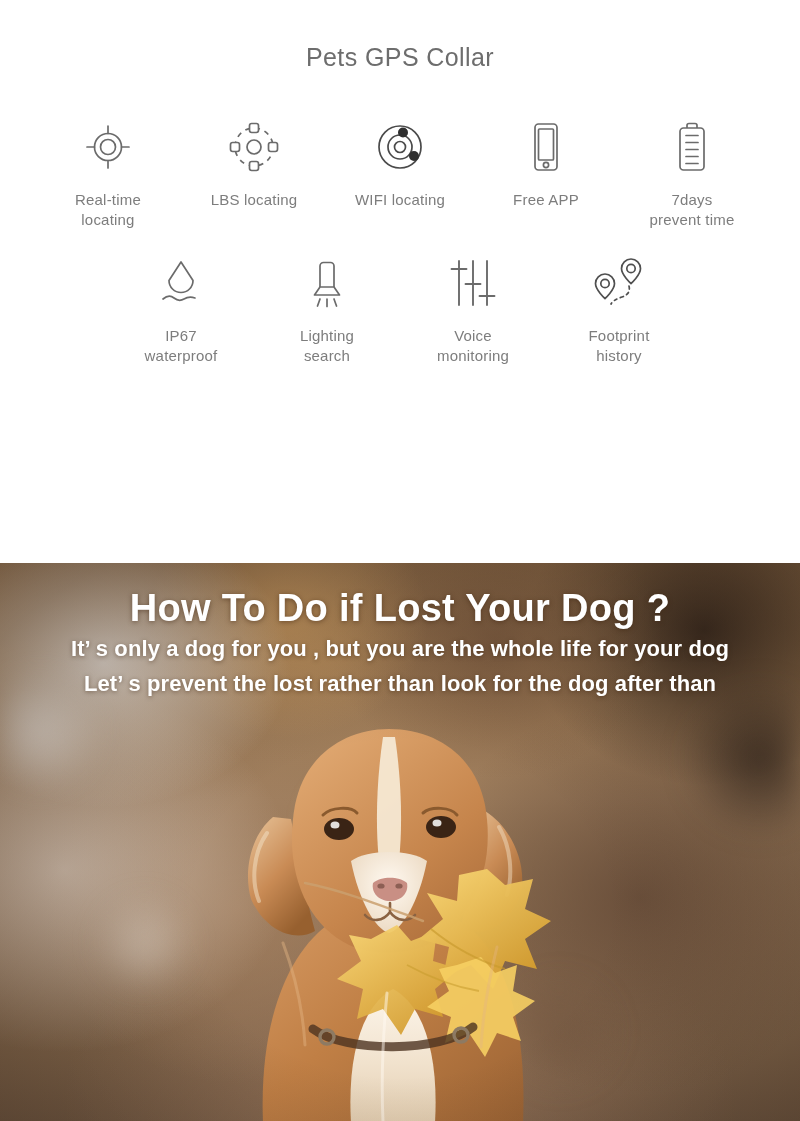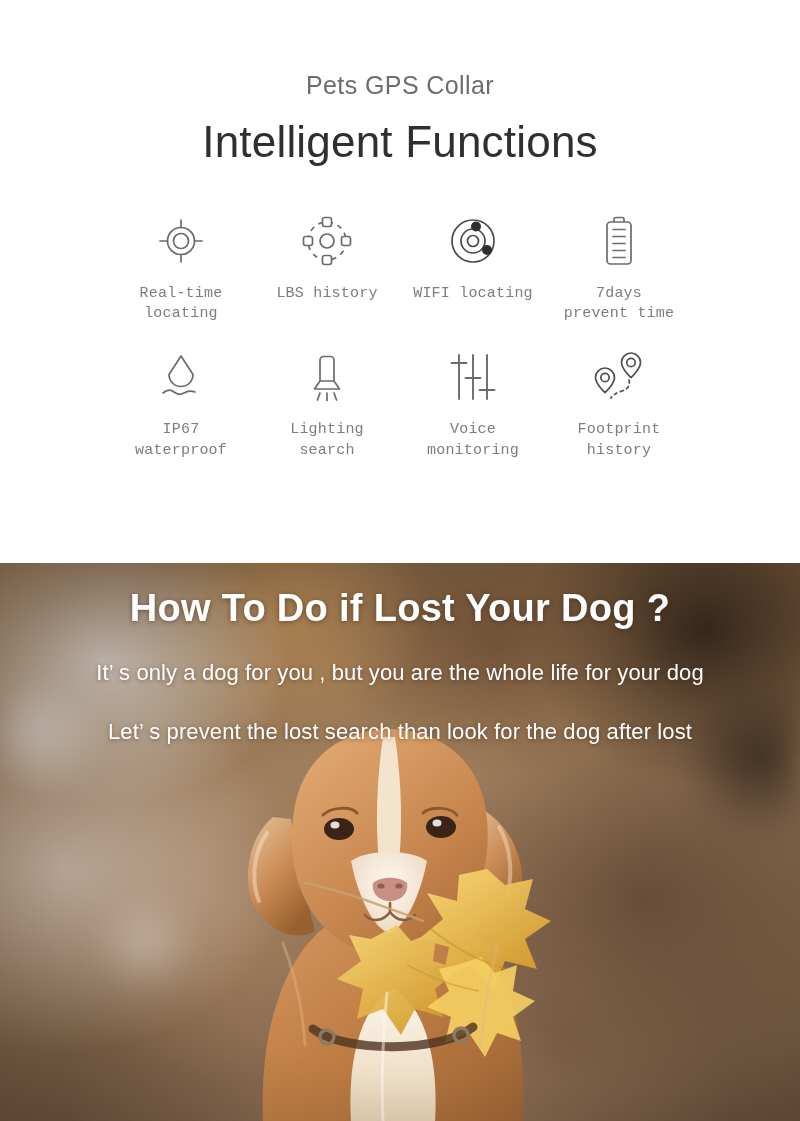--- a/index.html
+++ b/index.html
@@ -10,34 +10,34 @@
     overflow:hidden;
   }
   .page { width:800px; height:1121px; position:relative; }
 
   
   .features-section {
     width:800px; height:563px;
     background:#ffffff;
     position:relative;
   }
-  .heading-block { padding-top:72px; text-align:center; }
+  .heading-block { padding-top:44px; text-align:center; }
   .subtitle {
     font-size:25px; color:#6d6d6d; font-weight:400;
     letter-spacing:.4px; line-height:1.1;
   }
   .title {
     font-size:44px; color:#2f2f2f; font-weight:400;
     letter-spacing:.2px; margin-top:18px; line-height:1.1;
   }
 
   .grid { margin-top:44px; }
   .row {
     display:flex; width:800px;
-    justify-content:center; align-items:flex-start;font-family:Liberation Mono, monospace;
+    justify-content:center; align-items:flex-start;
   }
   .row2 { margin-top:22px; }
   .cell {
     width:146px; display:flex; flex-direction:column;
     align-items:center;
   }
   .icon-wrap {
     height:62px; display:flex; align-items:center; justify-content:center;
   }
   .cell-label {
@@ -84,42 +84,40 @@
     background:radial-gradient(ellipse 520px 420px at 50% 62%, rgba(0,0,0,0) 40%, rgba(40,26,16,.30) 100%);
   }
 
   .banner-text { position:absolute; left:0; top:24px; width:800px; text-align:center; }
   .banner-title {
     font-size:38px; font-weight:700; color:#ffffff;
     letter-spacing:.3px; line-height:1.15;
     text-shadow:0 1px 5px rgba(60,35,15,.55);
   }
   .banner-line {
-    font-size:22px; font-weight:400; color:#ffffff;
+    font-size:22px; font-weight:700; color:#ffffff;
     line-height:1.6; letter-spacing:.1px;
     text-shadow:0 1px 4px rgba(60,35,15,.5);
-    margin-top:24px;
   }
 
   
   .dog-stage {
     position:absolute; left:0; top:0; width:800px; height:558px;
   }
   .dog-svg { position:absolute; left:155px; top:130px; }
 </style>
 </head>
 <body>
 
 <div class="page">
 
   <section class="features-section">
 
     <div class="heading-block">
       <div class="subtitle">Pets GPS Collar</div>
-      <h1 class="title">Intelligent Functions</h1>
     </div>
 
     <div class="grid">
 
       <div class="row">
 
         <div class="cell">
           <div class="icon-wrap">
             <svg class="ico" width="56" height="56" viewBox="0 0 56 56" fill="none" stroke="#6b6b6b" stroke-width="1.7">
               <circle cx="28" cy="28" r="13.5"></circle>
@@ -138,36 +136,46 @@
           <div class="icon-wrap">
             <svg class="ico" width="56" height="56" viewBox="0 0 56 56" fill="none" stroke="#6b6b6b" stroke-width="1.7">
               <circle cx="28" cy="28" r="19" stroke-dasharray="5 5"></circle>
               <circle cx="28" cy="28" r="7"></circle>
               <rect x="23.5" y="4.5" width="9" height="9" rx="2.2" fill="#ffffff"></rect>
               <rect x="23.5" y="42.5" width="9" height="9" rx="2.2" fill="#ffffff"></rect>
               <rect x="4.5" y="23.5" width="9" height="9" rx="2.2" fill="#ffffff"></rect>
               <rect x="42.5" y="23.5" width="9" height="9" rx="2.2" fill="#ffffff"></rect>
             </svg>
           </div>
-          <div class="cell-label">LBS history</div>
+          <div class="cell-label">LBS locating</div>
         </div>
 
         <div class="cell">
           <div class="icon-wrap">
             <svg class="ico" width="56" height="56" viewBox="0 0 56 56" fill="none" stroke="#4a4a4a" stroke-width="1.7">
               <circle cx="28" cy="28" r="21"></circle>
               <circle cx="28" cy="28" r="12"></circle>
               <circle cx="28" cy="28" r="5.5"></circle>
               <circle cx="31" cy="13.5" r="5" fill="#2f2f2f" stroke="none"></circle>
               <circle cx="42" cy="37" r="5" fill="#2f2f2f" stroke="none"></circle>
             </svg>
           </div>
           <div class="cell-label">WIFI locating</div>
         </div>
 
+        <div class="cell">
+          <div class="icon-wrap">
+            <svg class="ico" width="56" height="56" viewBox="0 0 56 56" fill="none" stroke="#6b6b6b" stroke-width="1.7">
+              <rect x="17" y="5" width="22" height="46" rx="3.5"></rect>
+              <rect x="20.5" y="10" width="15" height="31" rx="1"></rect>
+              <circle cx="28" cy="46" r="2.6"></circle>
+            </svg>
+          </div>
+          <div class="cell-label">Free APP</div>
+        </div>
 
         <div class="cell">
           <div class="icon-wrap">
             <svg class="ico" width="56" height="56" viewBox="0 0 56 56" fill="none" stroke="#6b6b6b" stroke-width="1.7">
               <rect x="16" y="9" width="24" height="42" rx="3.5"></rect>
               <path d="M23 9 V6.5 a2 2 0 0 1 2-2 h6 a2 2 0 0 1 2 2 V9" stroke-linejoin="round"></path>
               <line x1="22" y1="16.5" x2="34" y2="16.5" stroke-linecap="round"></line>
               <line x1="22" y1="23.5" x2="34" y2="23.5" stroke-linecap="round"></line>
               <line x1="22" y1="30.5" x2="34" y2="30.5" stroke-linecap="round"></line>
               <line x1="22" y1="37.5" x2="34" y2="37.5" stroke-linecap="round"></line>
@@ -332,17 +340,17 @@
         <path d="M342 254 C334 286 328 320 326 354" stroke="#e3b483" stroke-width="3" fill="none" opacity=".4" stroke-linecap="round"></path>
         <path d="M232 300 C228 342 226 386 228 428" stroke="#fffaf1" stroke-width="3" fill="none" opacity=".5" stroke-linecap="round"></path>
       </svg>
     </div>
 
     <div class="vignette"></div>
 
     <div class="banner-text">
       <div class="banner-title">How To Do if Lost Your Dog ?</div>
       <div class="banner-line">It’ s only a dog for you , but you are the whole life for your dog</div>
-      <div class="banner-line">Let’ s prevent the lost search than look for the dog after lost</div>
+      <div class="banner-line">Let’ s prevent the lost rather than look for the dog after than</div>
     </div>
   </section>
 
 </div>
 
 </body></html>

